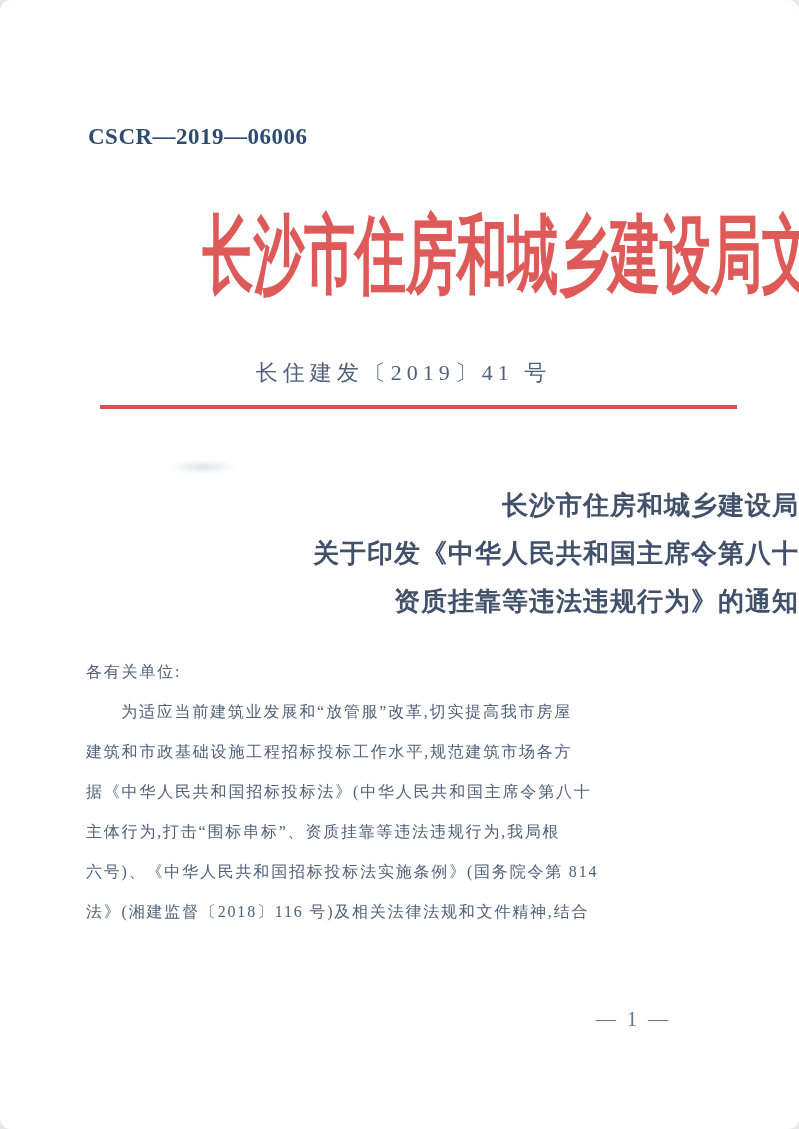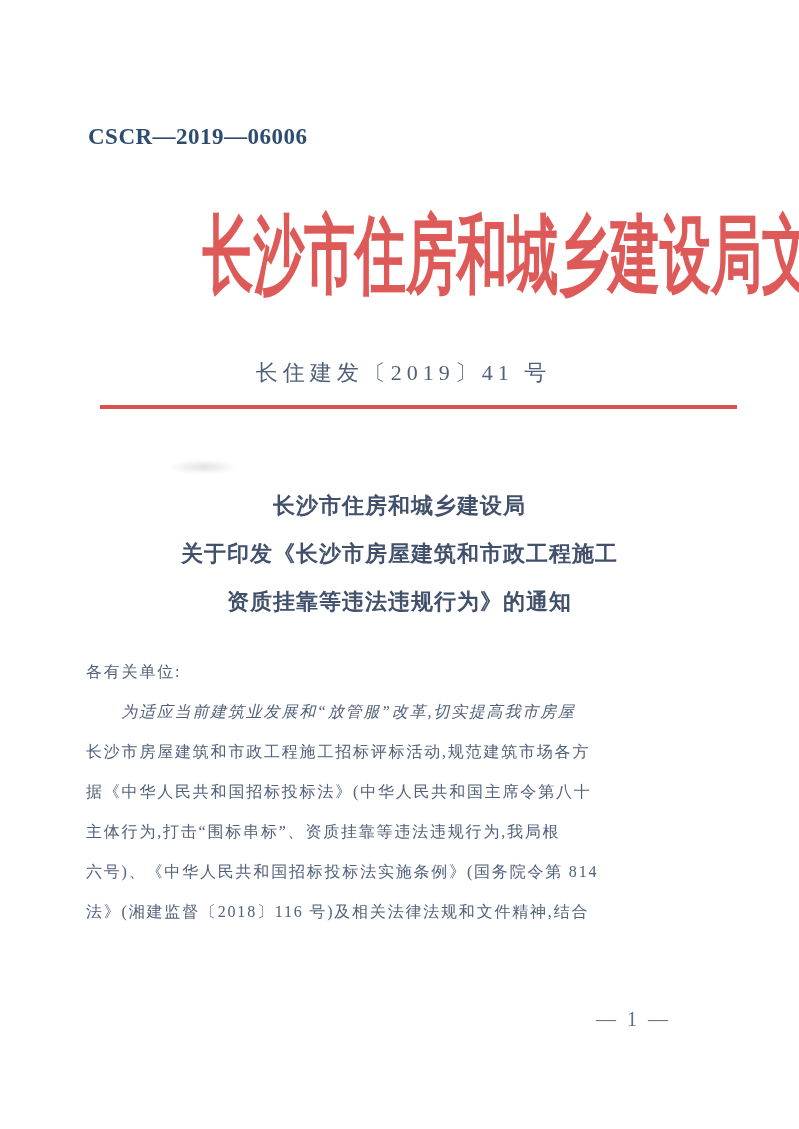--- a/index.html
+++ b/index.html
@@ -4,20 +4,21 @@
 <style>
   html, body { margin: 0; padding: 0; background: #e8e8e8; }
   .page {
     position: relative;
     width: 799px;
     height: 1129px;
     margin: 0 auto;
     background: #ffffff;
     overflow: hidden;
     font-family: "Liberation Serif", "DejaVu Serif", serif;
+    border-radius: 11px;
   }
 
   
   .doc-code {
     position: absolute;
     left: 88px;
     top: 124px;
     font-size: 23px;
     font-weight: 600;
     letter-spacing: 0.5px;
@@ -78,42 +79,42 @@
     background: radial-gradient(ellipse at center, rgba(90,95,105,0.35), rgba(90,95,105,0) 70%);
     filter: blur(1.5px);
     opacity: 0.55;
   }
 
   
   .notice-title {
     position: absolute;
     left: 0; right: 0;
     top: 482px;
-    text-align: center;
-    font-size: 22px;
+    text-align: right;
+    font-size: 26px;
     font-weight: bold;
     line-height: 48px;
     letter-spacing: 1px;
     color: #41506b;
     white-space: nowrap;
   }
 
   
   .body-text {
     position: absolute;
     left: 86px;
     top: 652px;
     width: 642px;
     font-size: 16px;
     line-height: 40px;
     letter-spacing: 1.8px;
     color: #52617a;
     white-space: nowrap;
   }
-  .body-text .indent { text-indent: 2.2em; font-style: italic; }
+  .body-text .indent { text-indent: 2.2em; }
 
   
   .page-number {
     position: absolute;
     right: 128px;
     top: 1008px;
     font-size: 20px;
     letter-spacing: 3px;
     color: #5e7088;
   }
@@ -130,28 +131,28 @@
   </div>
 
   <div class="doc-number">长住建发〔2019〕41 号</div>
 
   <div class="red-rule"></div>
 
   <div class="smudge"></div>
 
   <div class="notice-title">
     <div>长沙市住房和城乡建设局</div>
-    <div>关于印发《长沙市房屋建筑和市政工程施工</div>
+    <div>关于印发《中华人民共和国主席令第八十</div>
     <div>资质挂靠等违法违规行为》的通知</div>
   </div>
 
   <div class="body-text">
     <div>各有关单位:</div>
     <div class="indent">为适应当前建筑业发展和“放管服”改革,切实提高我市房屋</div>
-    <div>长沙市房屋建筑和市政工程施工招标评标活动,规范建筑市场各方</div>
+    <div>建筑和市政基础设施工程招标投标工作水平,规范建筑市场各方</div>
     <div>据《中华人民共和国招标投标法》(中华人民共和国主席令第八十</div>
     <div>主体行为,打击“围标串标”、资质挂靠等违法违规行为,我局根</div>
     <div>六号)、《中华人民共和国招标投标法实施条例》(国务院令第 814</div>
     <div>法》(湘建监督〔2018〕116 号)及相关法律法规和文件精神,结合</div>
   </div>
 
   <div class="page-number">— 1 —</div>
 
 </div>
 

